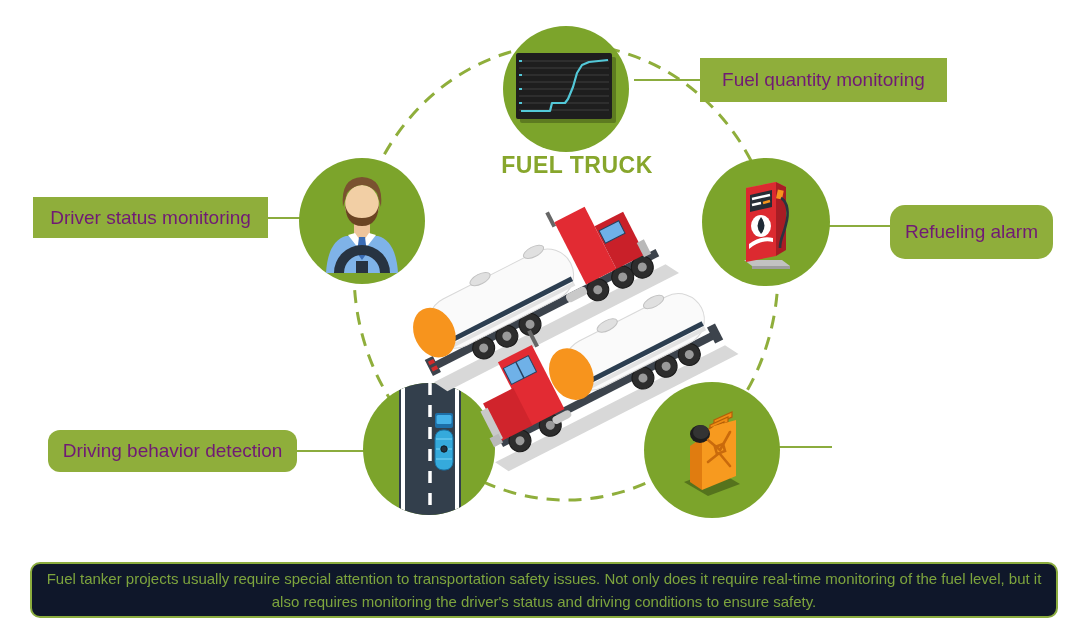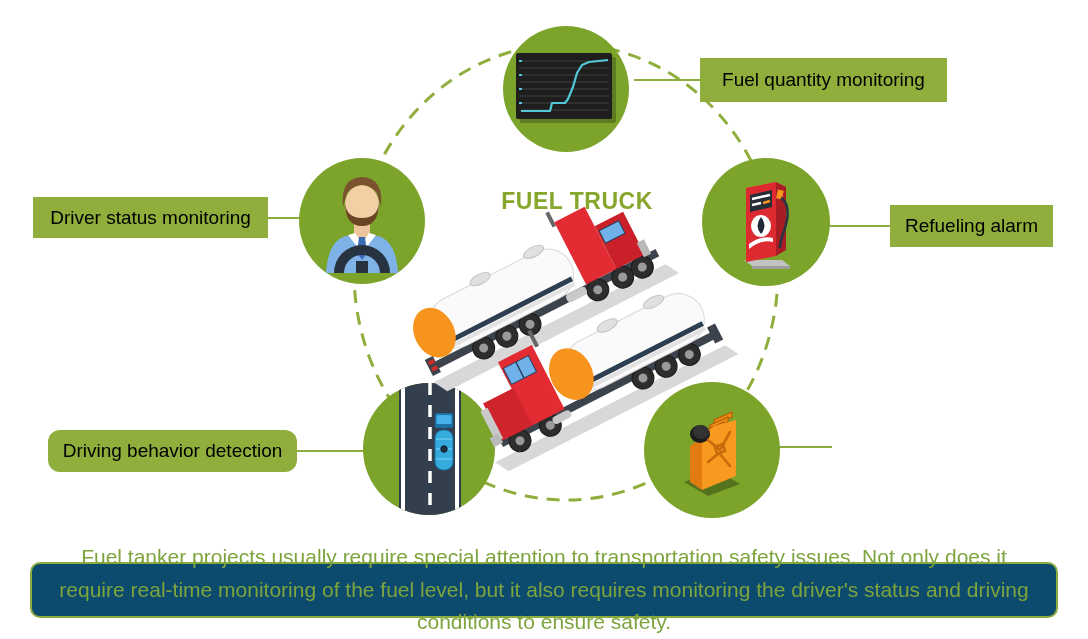--- a/index.html
+++ b/index.html
@@ -10,53 +10,53 @@
   .stage{position:absolute;inset:0;}
   svg.layer{position:absolute;left:0;top:0;pointer-events:none;}
   #bg-layer{z-index:0;}
   #truck-layer{z-index:2;}
   .node-circle{
     position:absolute;border-radius:50%;background:#7CA42B;
     display:flex;align-items:center;justify-content:center;
     overflow:hidden;z-index:1;
   }
   .label{
-    position:absolute;background:#8FAE3B;color:#000000;
+    position:absolute;background:#8FAE3B;color:#701a75;
     font-size:19px;display:flex;align-items:center;justify-content:center;
     z-index:3;white-space:nowrap;
   }
   .title{
     position:absolute;color:#87A62C;font-weight:bold;font-size:23px;
     letter-spacing:0.5px;z-index:1;text-align:center;
   }
   .note{
     position:absolute;left:30px;top:562px;width:1028px;height:56px;
-    border:2.5px solid #8BAC3E;border-radius:10px;background:#0c4a6e;
-    color:#7DA43D;font-size:21px;line-height:1.55;text-align:center;
+    border:2.5px solid #8BAC3E;border-radius:10px;background:#0f172a;
+    color:#7DA43D;font-size:15px;line-height:1.55;text-align:center;
     display:flex;align-items:center;justify-content:center;
     padding:0 14px;box-sizing:border-box;z-index:3;
   }
 </style>
 </head>
 <body>
 
 <div class="stage">
 
   <svg id="bg-layer" class="layer" width="1088" height="639" viewBox="0 0 1088 639">
     <ellipse cx="566" cy="272" rx="212" ry="228" fill="none" stroke="#8FAE3B" stroke-width="3" stroke-dasharray="13 9"></ellipse>
     <g stroke="#8BAC3E" stroke-width="2">
       <line x1="634" y1="80" x2="700" y2="80"></line>
       <line x1="268" y1="218" x2="304" y2="218"></line>
       <line x1="826" y1="226" x2="890" y2="226"></line>
       <line x1="297" y1="451" x2="368" y2="451"></line>
       <line x1="776" y1="447" x2="832" y2="447"></line>
     </g>
   </svg>
 
-  <div class="title" style="left:487px;top:152px;width:180px;margin-top:36px;">FUEL TRUCK</div>
+  <div class="title" style="left:487px;top:152px;width:180px;">FUEL TRUCK</div>
 
   <div class="node-circle" style="left:503px;top:26px;width:126px;height:126px;">
     <svg width="108" height="80" viewBox="0 0 108 80">
       <rect x="8" y="8" width="96" height="66" rx="2" fill="rgba(0,0,0,0.25)"></rect>
       <rect x="4" y="4" width="96" height="66" rx="2" fill="#1e1e1e"></rect>
       <g stroke="#3f3f3f" stroke-width="1">
         <line x1="7" y1="12" x2="97" y2="12"></line>
           <line x1="7" y1="19" x2="97" y2="19"></line>
         <line x1="7" y1="26" x2="97" y2="26"></line>
           <line x1="7" y1="33" x2="97" y2="33"></line>
@@ -141,21 +141,21 @@
       <ellipse cx="41" cy="34" rx="8" ry="7" fill="#333333"></ellipse>
       <g stroke="#C96A0C" stroke-width="2.6" fill="none" stroke-linecap="round">
         <path d="M48,42 L60,52 M70,34 L60,52 M48,64 L58,56 M70,68 L60,56"></path>
         <polygon points="55,49 63,46 65,53 57,56"></polygon>
       </g>
     </svg>
   </div>
 
   <div class="label" style="left:700px;top:58px;width:247px;height:44px;">Fuel quantity monitoring</div>
   <div class="label" style="left:33px;top:197px;width:235px;height:41px;">Driver status monitoring</div>
-  <div class="label" style="left:890px;top:205px;width:163px;height:42px;">Refueling alarm</div>
+  <div class="label" style="left:890px;top:205px;width:163px;height:54px;border-radius:15px;">Refueling alarm</div>
   <div class="label" style="left:48px;top:430px;width:249px;height:42px;border-radius:12px;">Driving behavior detection</div>
 
   <svg id="truck-layer" class="layer" width="1088" height="639" viewBox="0 0 1088 639">
 
     <g transform="translate(545,292) rotate(-27)">
       <polygon points="-140,30 120,30 128,44 -132,44" fill="#D8D8D8"></polygon>
       <rect x="-130" y="12" width="248" height="8" fill="#3C434C"></rect>
       <rect x="-138" y="6" width="9" height="18" fill="#3C434C"></rect>
       <rect x="-136" y="9" width="6" height="4" fill="#D22B2B"></rect>
       <rect x="-136" y="16" width="6" height="4" fill="#D22B2B"></rect>

